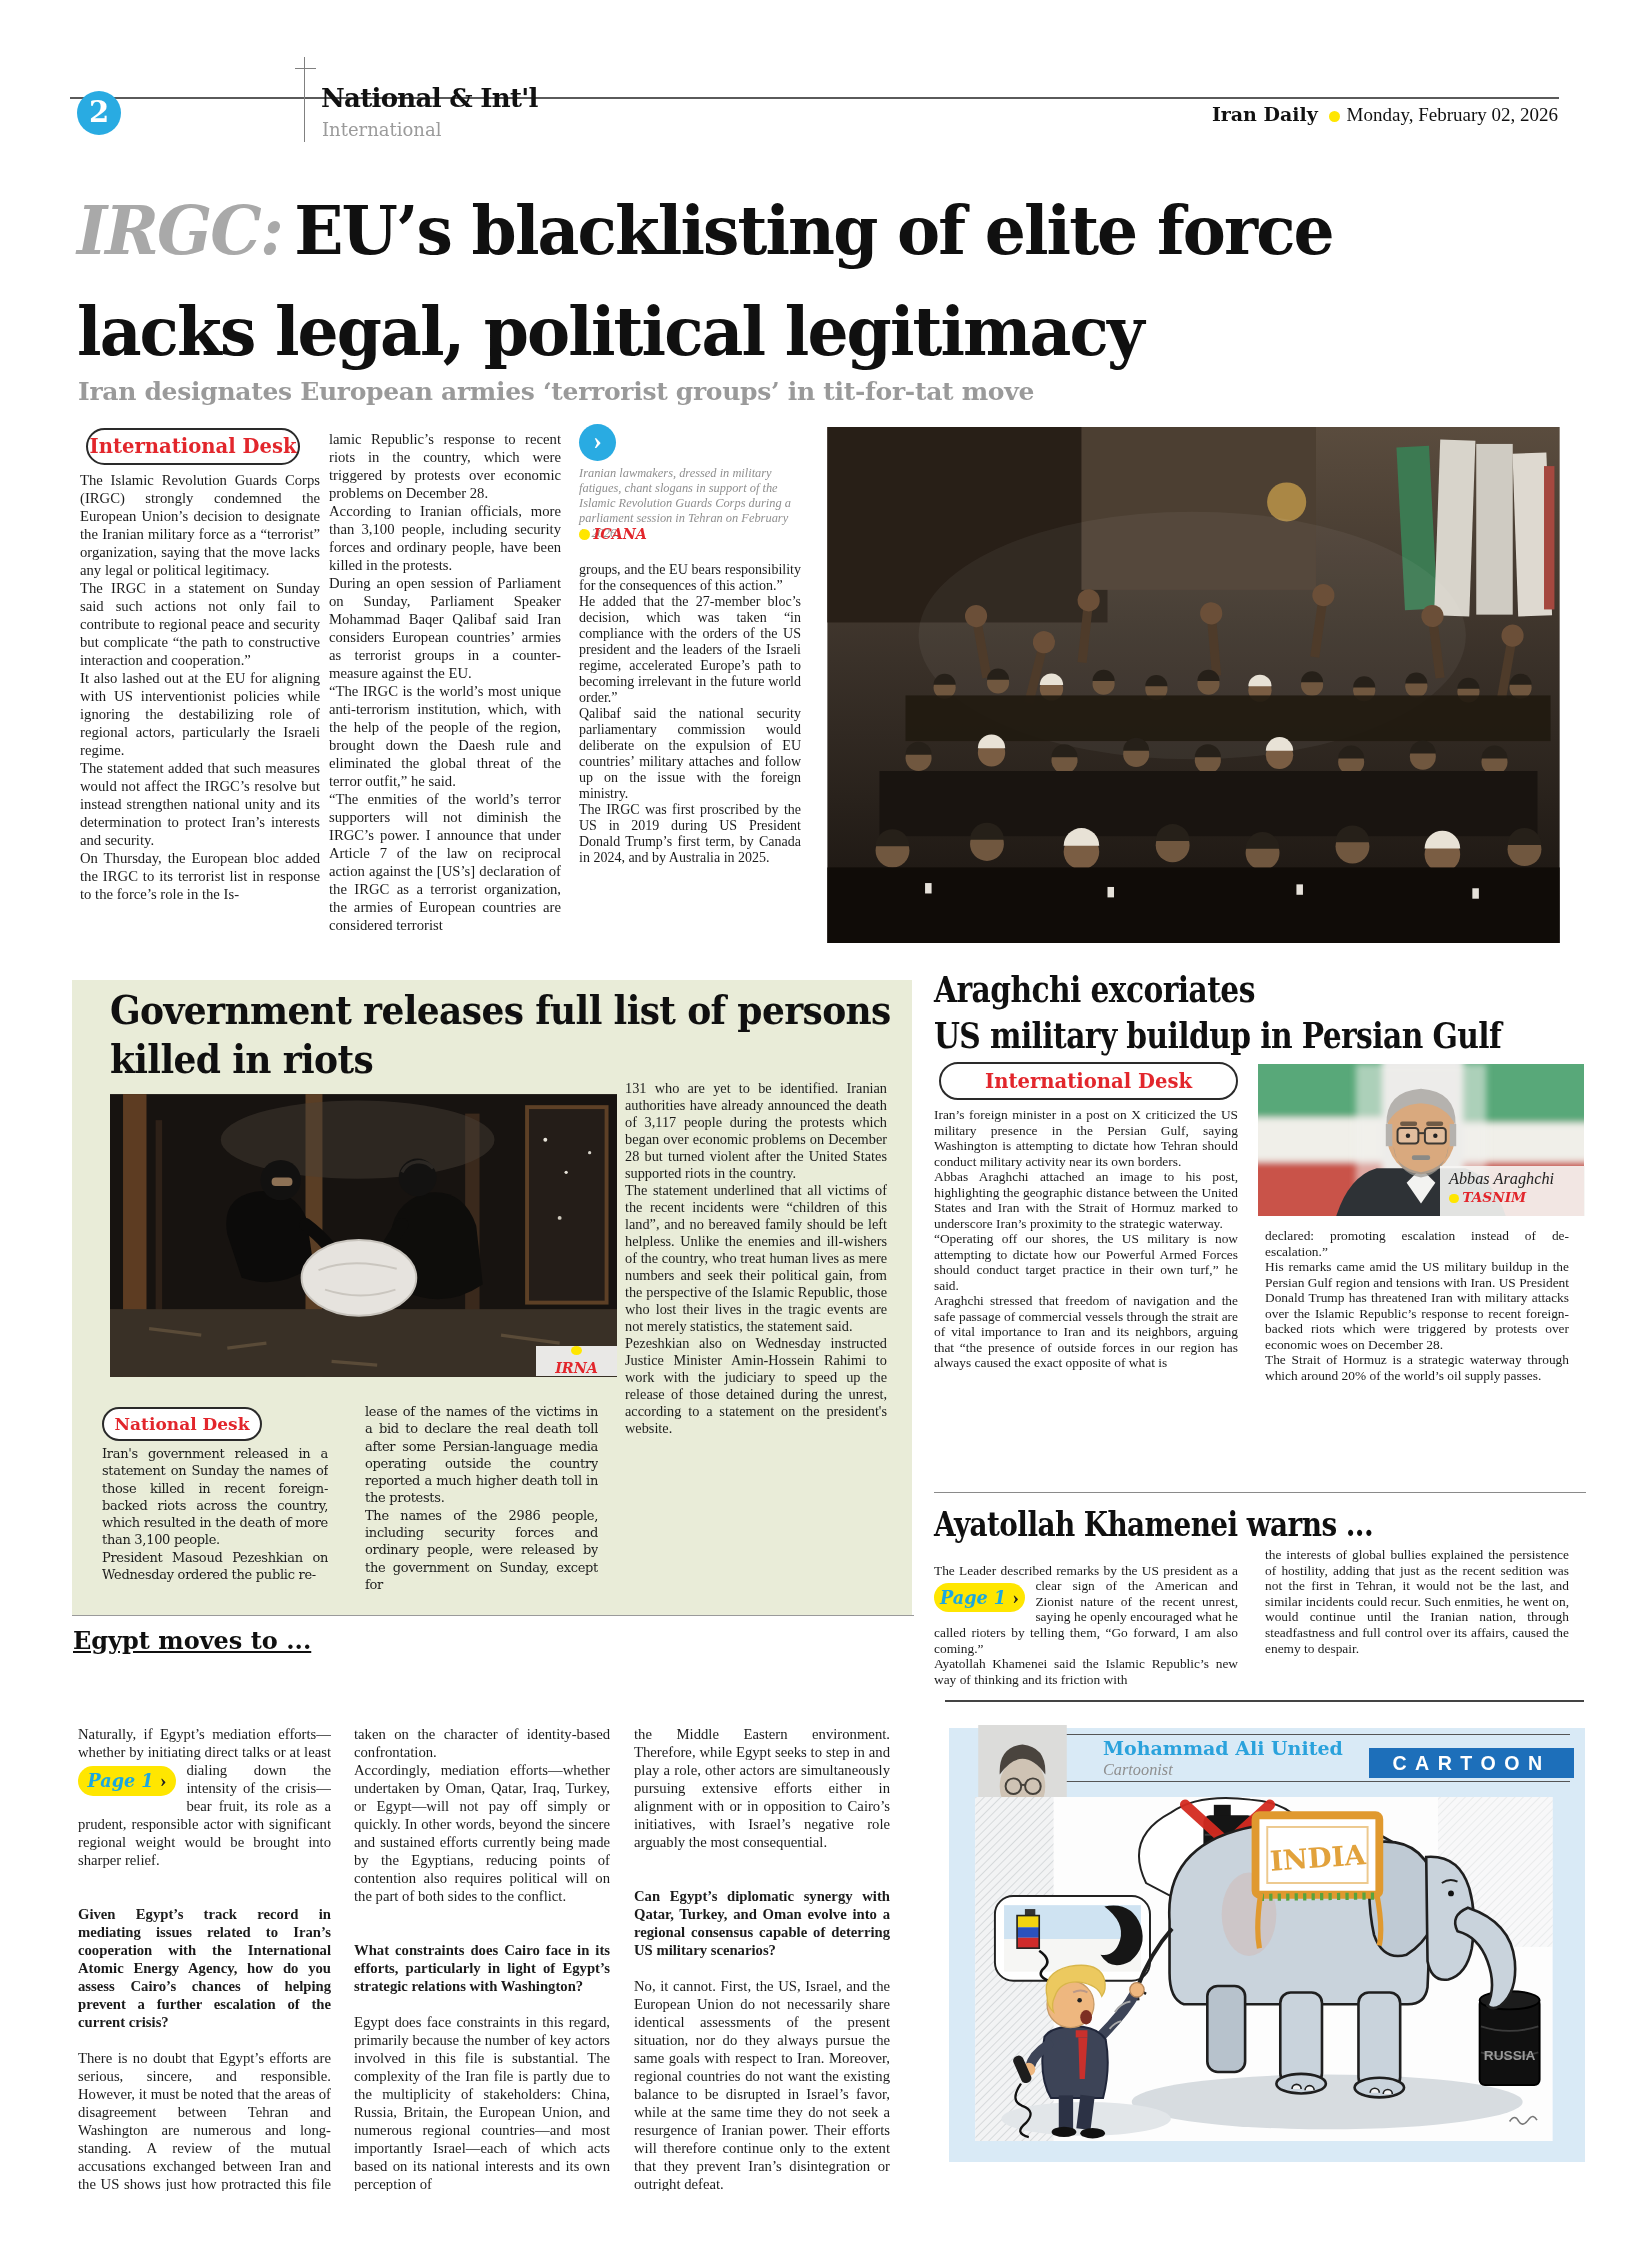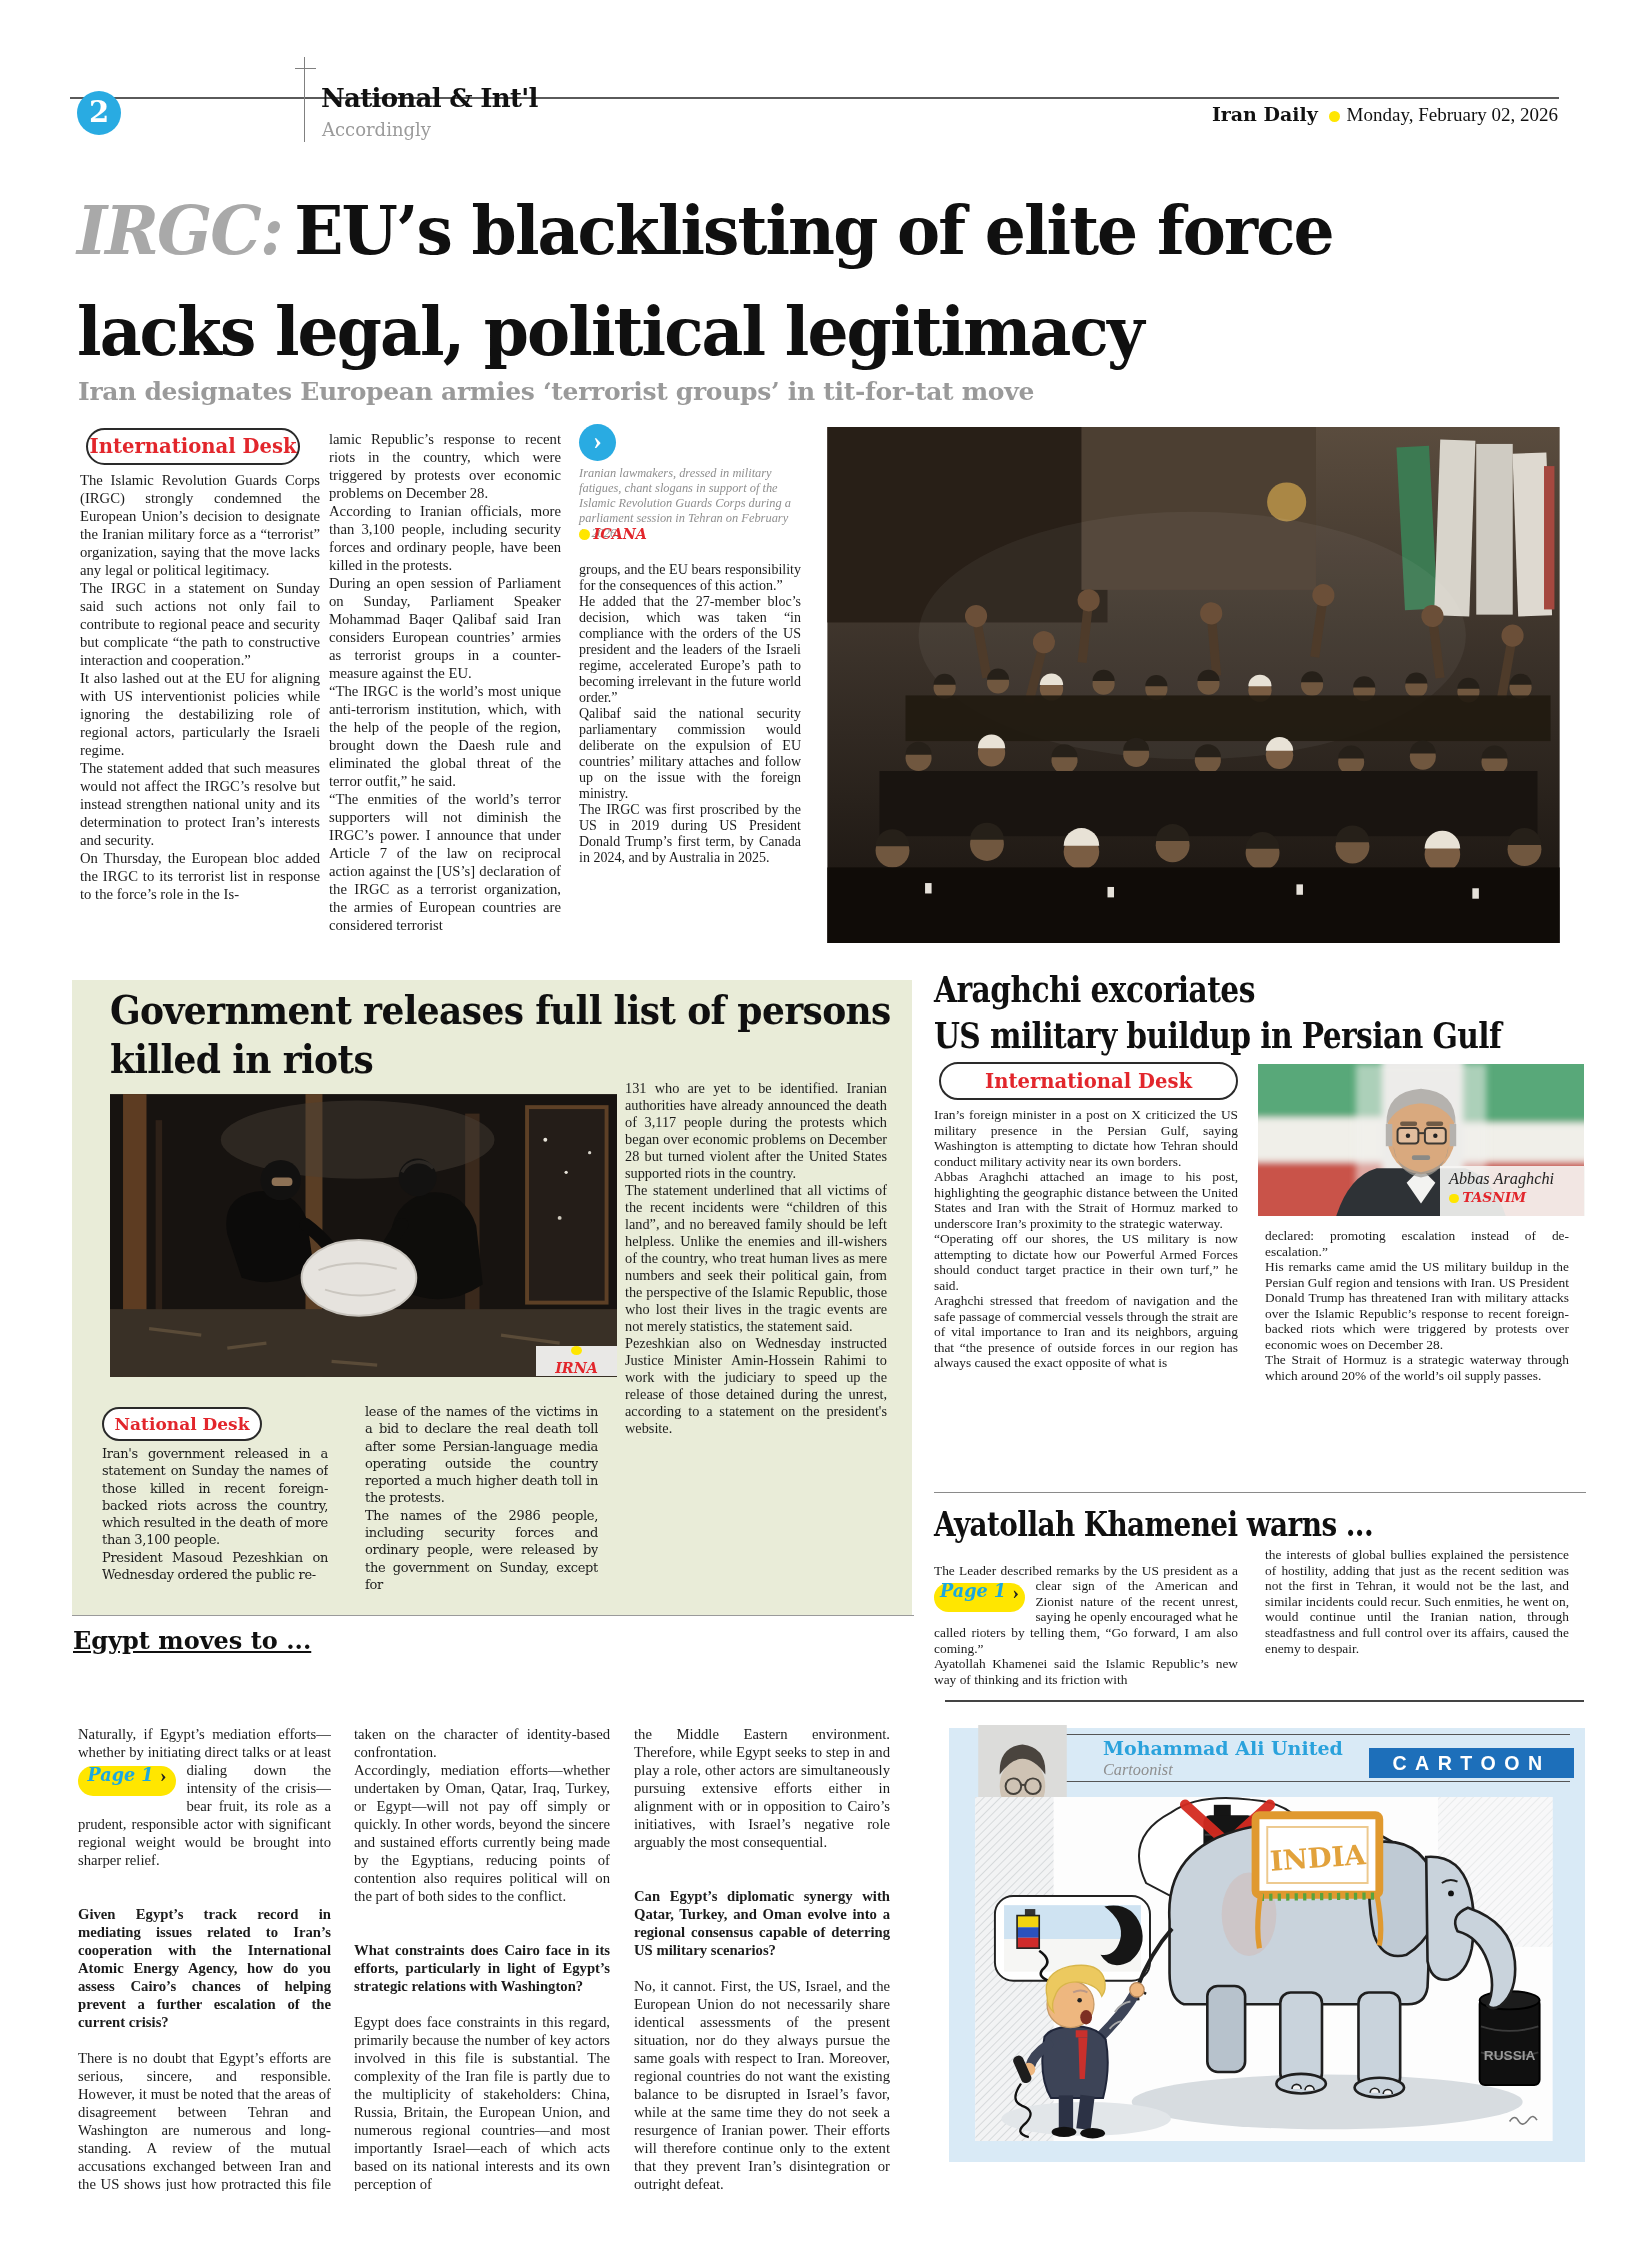--- a/index.html
+++ b/index.html
@@ -22,42 +22,42 @@
   .qp{font-weight:700;margin-top:17.6px !important;}
   .ap{margin:0;}
   .cap{font-style:italic;color:#8f8f8f;}
   
   .desk{display:flex;align-items:center;justify-content:center;border:2px solid #2a2a2a;
         border-radius:26px;color:#e2262c;font-family:"DejaVu Serif",serif;font-weight:700;background:#fff;}
   
   .dot{display:inline-block;width:11px;height:11px;border-radius:50%;background:#ffe600;vertical-align:-1.3px;}
   .credit{color:#e2262c;font-weight:700;font-style:italic;font-family:"DejaVu Serif",serif;}
   
-  .pill{float:left;display:flex;justify-content:center;gap:6.5px;
+  .pill{float:left;display:flex;align-items:center;justify-content:center;gap:6.5px;
         width:98px;height:30px;border-radius:17px;background:#ffe600;margin:5.2px 10.4px 3.9px 0;}
   .pill b{color:#1ba7e0;font-style:italic;font-family:"DejaVu Serif",serif;font-size:17.6px;}
   .pill .ar{color:#222;font-size:19.6px;font-weight:700;line-height:1;}
   .rule{background:#5a5a5a;}
   .mast{font-size:19px;color:#111;}
   .mast b{font-family:"DejaVu Serif",serif;}
   .cartoon-label{display:flex;align-items:center;justify-content:center;background:#1d6fba;color:#fff;
         font-family:"Liberation Sans",sans-serif;font-weight:700;font-size:19.6px;letter-spacing:8.5px;}
   .photo-tag{display:flex;align-items:center;gap:5.2px;background:rgba(248,248,246,.92);justify-content:center;flex-direction:column;}
 </style>
 </head>
 <body>
 
 <div class="page">
 
   <div class="abs rule" style="left:70px;top:97px;width:1489px;height:2px;"></div>
   <div class="abs" style="left:304px;top:57px;width:1.3px;height:85px;background:#808080;"></div>
   <div class="abs" style="left:295px;top:68px;width:21px;height:1.3px;background:#808080;"></div>
   <div class="abs" style="left:77px;top:91px;width:44px;height:44px;border-radius:50%;background:#29abe2;color:#fff;font-family:'DejaVu Serif',serif;font-weight:700;font-size:29px;line-height:43px;text-align:center;">2</div>
   <div class="abs" style="left:321px;top:83px;font-family:'DejaVu Serif',serif;font-weight:700;font-size:26px;color:#111;letter-spacing:-0.7px;">National &amp; Int'l</div>
-  <div class="abs" style="left:322px;top:119px;font-size:18px;color:#9b9b9b;font-family:'DejaVu Serif',serif;">Accordingly</div>
+  <div class="abs" style="left:322px;top:119px;font-size:18px;color:#9b9b9b;font-family:'DejaVu Serif',serif;">International</div>
   <div class="abs mast" style="right:72px;top:103px;">
     <b>Iran Daily</b>
     <span class="dot" style="margin:0 6.5px;"></span><span>Monday, February 02, 2026</span>
   </div>
 
   <div class="abs hl lead-h" style="left:77px;top:190px;"><span class="kicker">IRGC:</span><span>EU’s blacklisting of elite force</span></div>
   <div class="abs hl lead-h" style="left:77px;top:291px;">lacks legal, political legitimacy</div>
   <div class="abs subhead" style="left:78px;top:377px;">Iran designates European armies ‘terrorist groups’ in tit-for-tat move</div>
 
   <div class="abs desk" style="left:86px;top:428px;width:210px;height:33px;font-size:19.6px;">International Desk</div>

